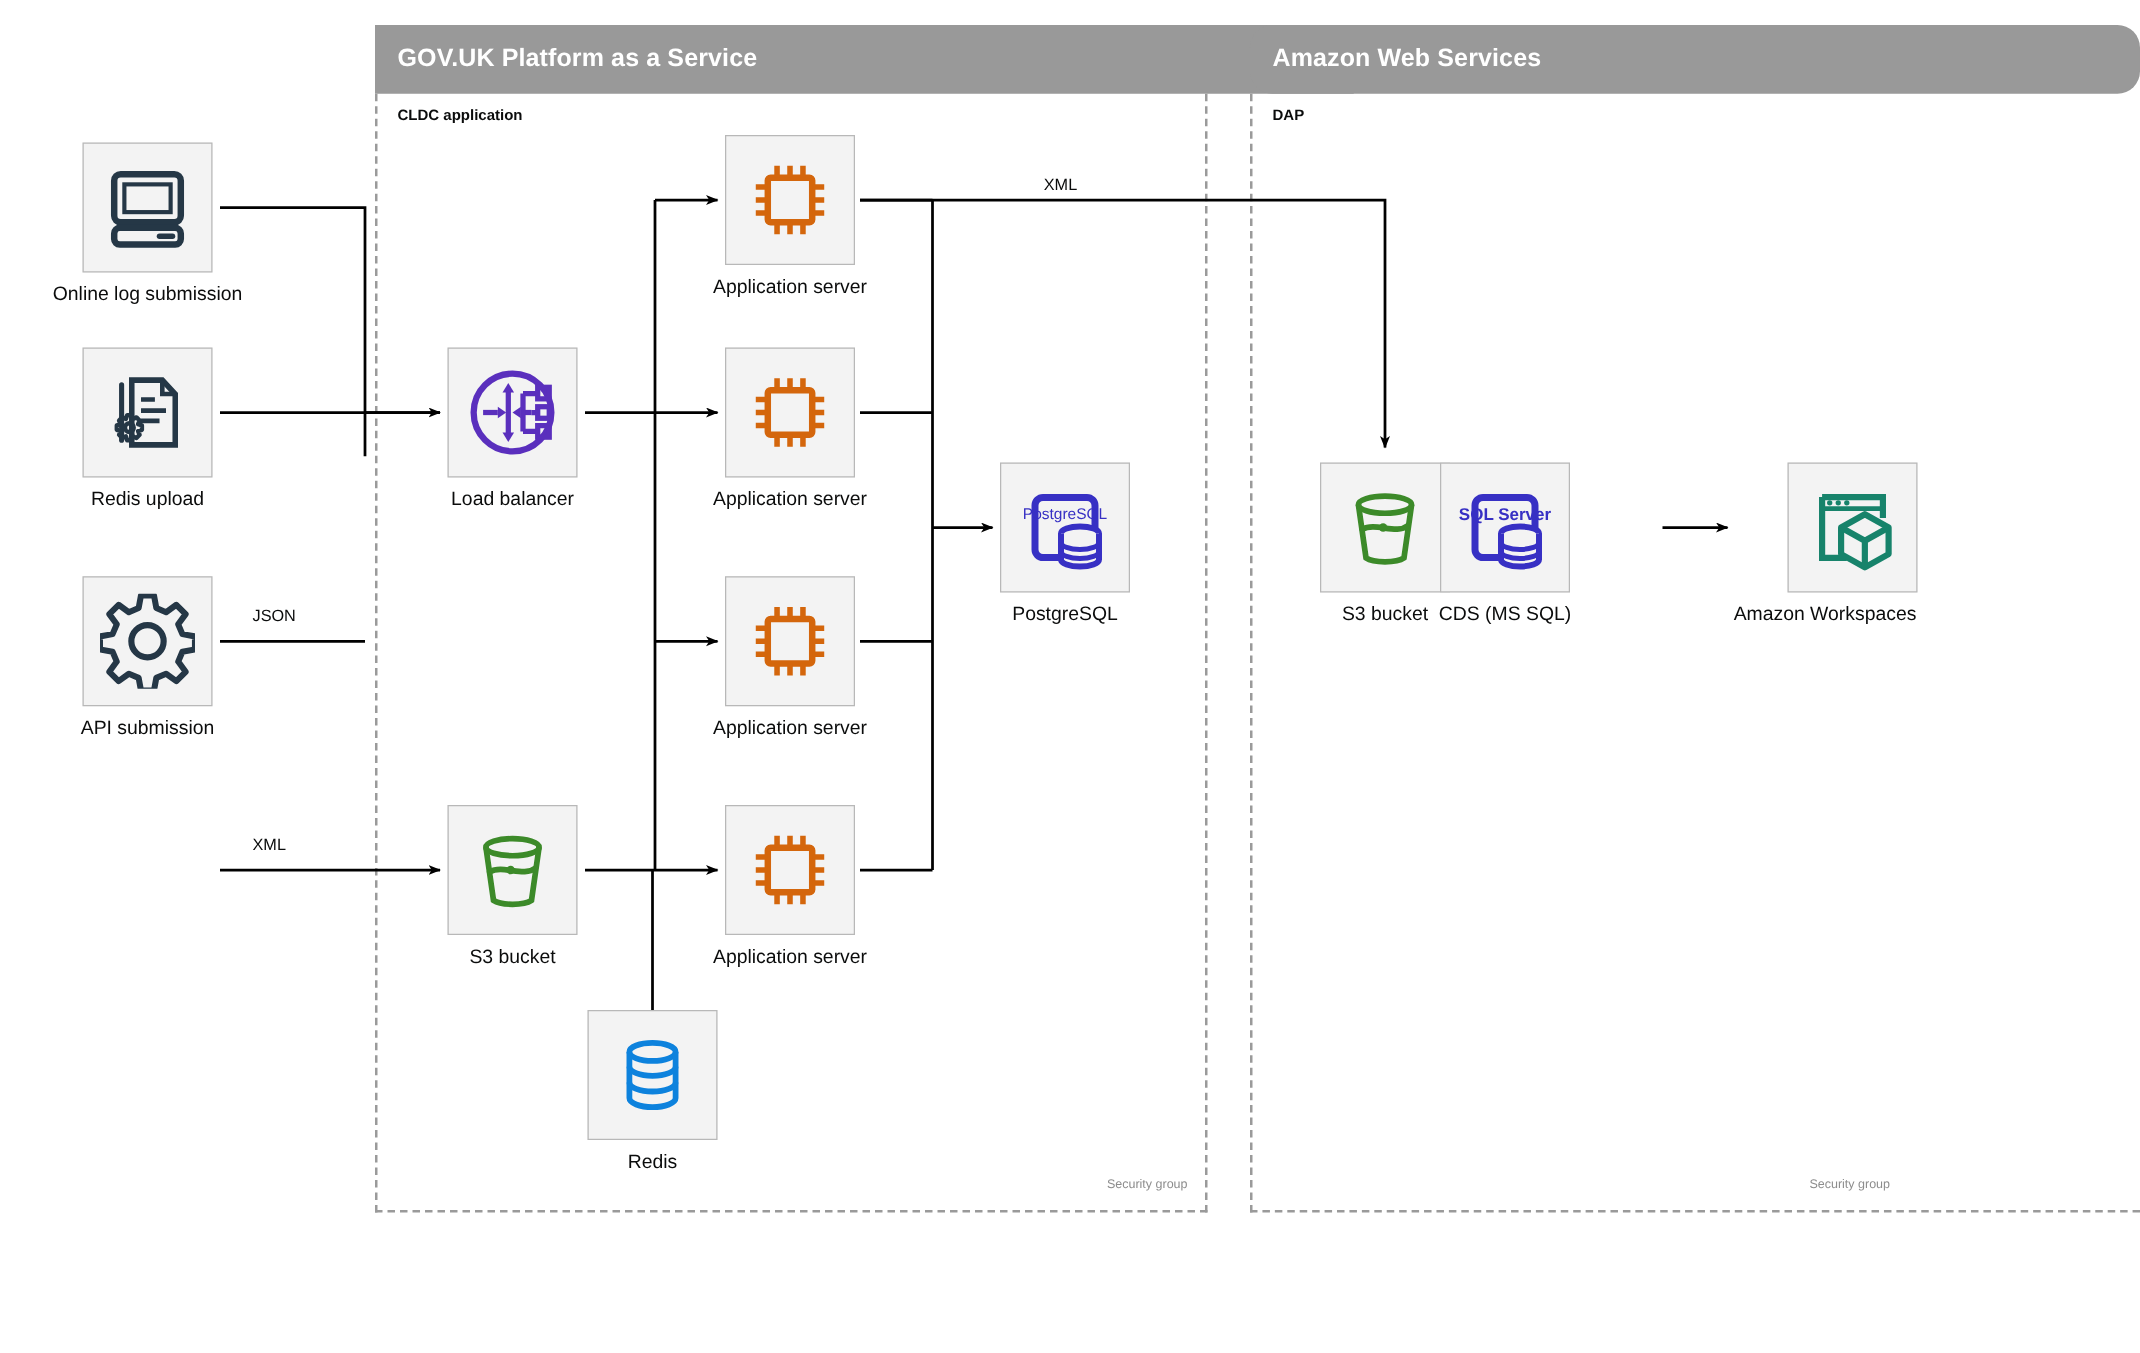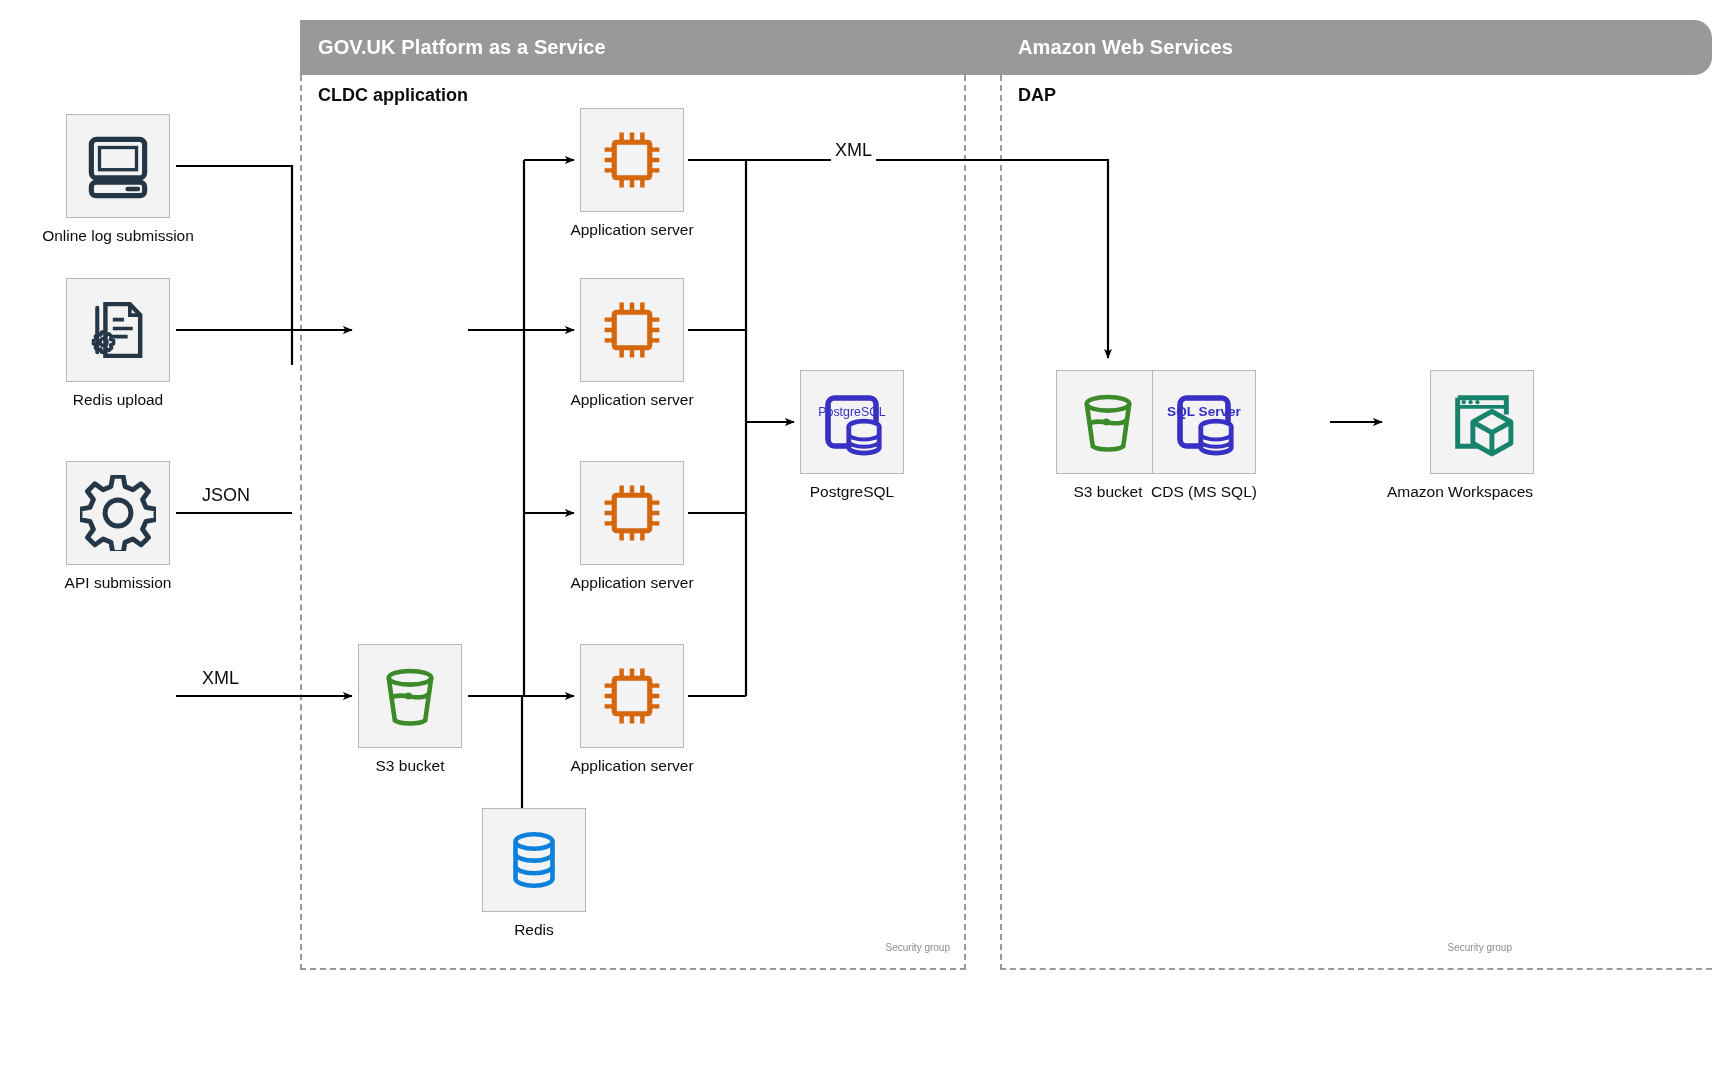--- a/index.html
+++ b/index.html
@@ -5,33 +5,33 @@
   html,body{margin:0;padding:0;background:#ffffff;}
   body{width:1712px;height:1082px;position:relative;overflow:hidden;
        font-family:"Liberation Sans","DejaVu Sans",sans-serif;color:#0b0c0c;}
   .canvas{position:absolute;inset:0;}
 
   
   .group-header{position:absolute;background:#999999;color:#ffffff;
       font-weight:bold;font-size:20px;display:flex;align-items:center;
       padding-left:18px;box-sizing:border-box;letter-spacing:.1px;}
   .dashed-box{position:absolute;border:2px dashed #9a9a9a;box-sizing:border-box;background:transparent;}
-  .sub-label{position:absolute;font-weight:bold;font-size:18px;color:#0b0c0c;}
+  .sub-label{position:absolute;font-weight:bold;font-size:12px;color:#0b0c0c;}
   .sec-label{position:absolute;font-size:10px;color:#8d8d8d;text-align:right;}
 
   
   .node{position:absolute;}
   .node .box{width:104px;height:104px;background:#f3f3f3;border:1px solid #b8b8b8;
        box-sizing:border-box;display:flex;align-items:center;justify-content:center;}
   .node .caption{position:absolute;left:50%;transform:translateX(-50%);
        white-space:nowrap;font-size:15.5px;color:#0b0c0c;margin-top:9px;}
 
   
   svg.wires{position:absolute;left:0;top:0;width:1712px;height:1082px;overflow:visible;}
-  .edge-label{position:absolute;font-size:18px;color:#0b0c0c;background:#fff;
+  .edge-label{position:absolute;font-size:13px;color:#0b0c0c;background:#fff;
        padding:0 4px;white-space:nowrap;}
 </style>
 </head>
 <body>
 
 <div class="canvas">
 
   <div class="group-header" style="left:300px;top:20px;width:783px;height:55px;">
     <span>GOV.UK Platform as a Service</span>
   </div>
@@ -129,20 +129,43 @@
                  L87.5,66.5 L83,77 L91,88 L81,98 L70,90 L59.5,94.5 L57,108 L43,108 L40.5,94.5
                  L30,90 L19,98 L9,88 L17,77 L12.5,66.5 L-1,64 L-1,50 L12.5,47.5 L17,37 L9,26
                  L19,16 L30,24 L40.5,19.5 Z" transform="translate(0,-7) scale(0.98) translate(1,3)" fill="none" stroke="#253746" stroke-width="6.5" stroke-linejoin="round"></path>
         <circle cx="50" cy="50" r="17" fill="none" stroke="#253746" stroke-width="6.5"></circle>
       </svg>
     </div>
     <div class="caption">API submission</div>
   </div>
 
 
+  <div class="node" style="left:358px;top:278px;">
+    <div class="box">
+      <svg width="84" height="84" viewBox="0 0 100 100">
+        <circle cx="50" cy="50" r="37" fill="none" stroke="#5a2fbd" stroke-width="6"></circle>
+
+        <path d="M22,50 L36,50" stroke="#5a2fbd" stroke-width="5"></path>
+        <path d="M36,44.5 L44,50 L36,55.5 Z" fill="#5a2fbd"></path>
+
+        <path d="M46,30 L46,70" stroke="#5a2fbd" stroke-width="5"></path>
+        <path d="M40.5,31 L46,22 L51.5,31 Z" fill="#5a2fbd"></path>
+        <path d="M40.5,69 L46,78 L51.5,69 Z" fill="#5a2fbd"></path>
+
+        <path d="M68,50 L58,50" stroke="#5a2fbd" stroke-width="5"></path>
+        <path d="M58,44.5 L50,50 L58,55.5 Z" fill="#5a2fbd"></path>
+
+        <path d="M60,32 L74,32 M60,32 L60,50 M60,68 L74,68 M60,68 L60,50 M68,50 L74,50" fill="none" stroke="#5a2fbd" stroke-width="5"></path>
+        <rect x="74" y="26" width="11" height="11" fill="none" stroke="#5a2fbd" stroke-width="5"></rect>
+        <rect x="74" y="44.5" width="11" height="11" fill="none" stroke="#5a2fbd" stroke-width="5"></rect>
+        <rect x="74" y="62.5" width="11" height="11" fill="none" stroke="#5a2fbd" stroke-width="5"></rect>
+      </svg>
+    </div>
+    <div class="caption">Load balancer</div>
+  </div>
 
   <div class="node" style="left:580px;top:108px;">
     <div class="box">
       <svg width="74" height="74" viewBox="0 0 100 100">
         <rect x="26" y="26" width="48" height="48" rx="3" fill="none" stroke="#d4660c" stroke-width="7"></rect>
         <g stroke="#d4660c" stroke-width="6">
           <path d="M36,26 L36,13 M50,26 L50,13 M64,26 L64,13"></path>
           <path d="M36,74 L36,87 M50,74 L50,87 M64,74 L64,87"></path>
           <path d="M26,36 L13,36 M26,50 L13,50 M26,64 L13,64"></path>
           <path d="M74,36 L87,36 M74,50 L87,50 M74,64 L87,64"></path>
@@ -221,21 +244,21 @@
       <svg width="76" height="76" viewBox="0 0 100 100">
         <ellipse cx="50" cy="26" rx="28" ry="9" fill="none" stroke="#3c8a29" stroke-width="6"></ellipse>
         <path d="M22,26 L30,82 a22,7 0 0 0 40,0 L78,26" fill="none" stroke="#3c8a29" stroke-width="6"></path>
         <path d="M26,52 C40,44 62,58 74,48" fill="none" stroke="#3c8a29" stroke-width="6" stroke-linecap="round"></path>
         <circle cx="48" cy="50" r="4.5" fill="#3c8a29"></circle>
       </svg>
     </div>
     <div class="caption">S3 bucket</div>
   </div>
 
-  <div class="node" style="left:482px;top:808px;">
+  <div class="node" style="left:470px;top:808px;">
     <div class="box">
       <svg width="66" height="76" viewBox="0 0 100 100">
         <g fill="none" stroke="#0d82dd" stroke-width="7">
           <ellipse cx="50" cy="22" rx="28" ry="11"></ellipse>
           <path d="M22,22 L22,78 a28,11 0 0 0 56,0 L78,22"></path>
           <path d="M22,40 a28,11 0 0 0 56,0"></path>
           <path d="M22,59 a28,11 0 0 0 56,0"></path>
         </g>
       </svg>
     </div>

